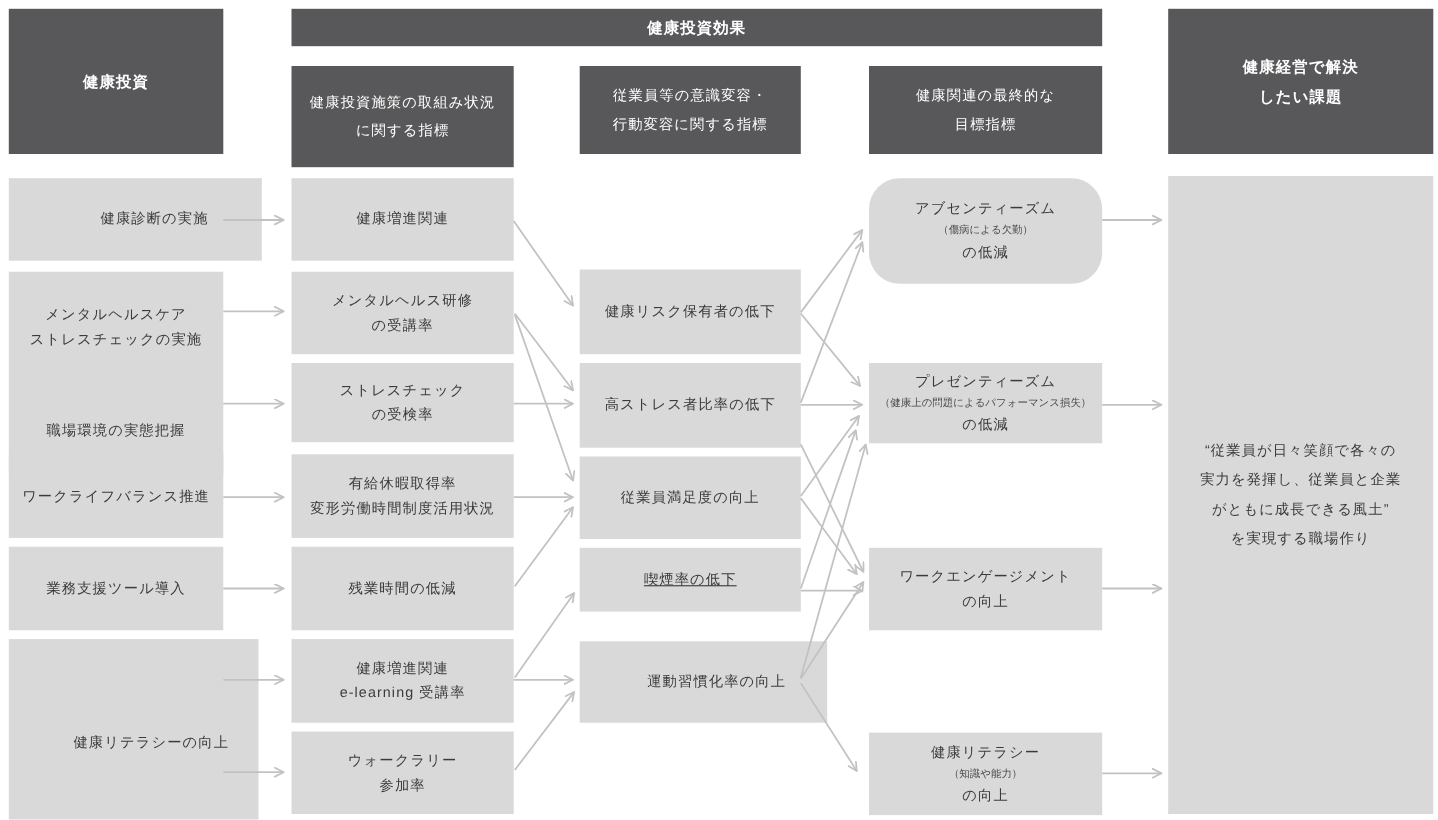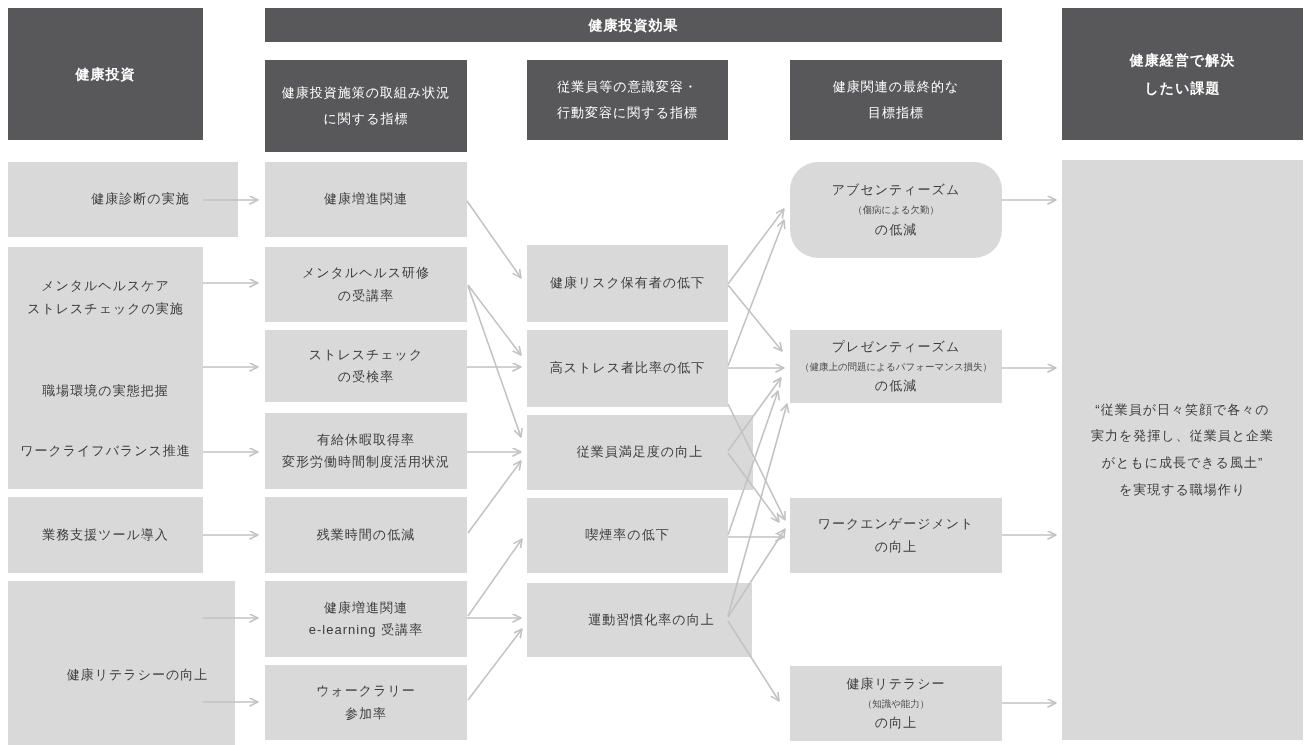--- a/index.html
+++ b/index.html
@@ -65,22 +65,22 @@
 <div class="box" style="left:265px;top:413px;width:202px;height:76px;">有給休暇取得率
 変形労働時間制度活用状況</div>
 <div class="box" style="left:265px;top:497px;width:202px;height:76px;">残業時間の低減</div>
 <div class="box" style="left:265px;top:581px;width:202px;height:76px;">健康増進関連
 e-learning 受講率</div>
 <div class="box" style="left:265px;top:665px;width:202px;height:75px;">ウォークラリー
 参加率</div>
 
 <div class="box" style="left:527px;top:245px;width:201px;height:77px;">健康リスク保有者の低下</div>
 <div class="box" style="left:527px;top:330px;width:201px;height:77px;">高ストレス者比率の低下</div>
-<div class="box" style="left:527px;top:415px;width:226px;height:75px;">従業員満足度の向上</div>
-<div class="box" style="left:527px;top:498px;width:201px;height:75px;">喫煙率の低下</div>
+<div class="box" style="left:527px;top:415px;width:201px;height:75px;">従業員満足度の向上</div>
+<div class="box" style="left:527px;top:498px;width:201px;height:58px;text-decoration:underline;">喫煙率の低下</div>
 <div class="box" style="left:527px;top:583px;width:201px;height:74px;padding-left:24px;">運動習慣化率の向上</div>
 
 <div class="box" style="left:790px;top:162px;width:212px;height:96px;border-radius:28px;">
   <div>アブセンティーズム</div>
   <div class="note">（傷病による欠勤）</div>
   <div>の低減</div>
 </div>
 
 <div class="box" style="left:790px;top:330px;width:212px;height:73px;">
   <div>プレゼンティーズム</div>

